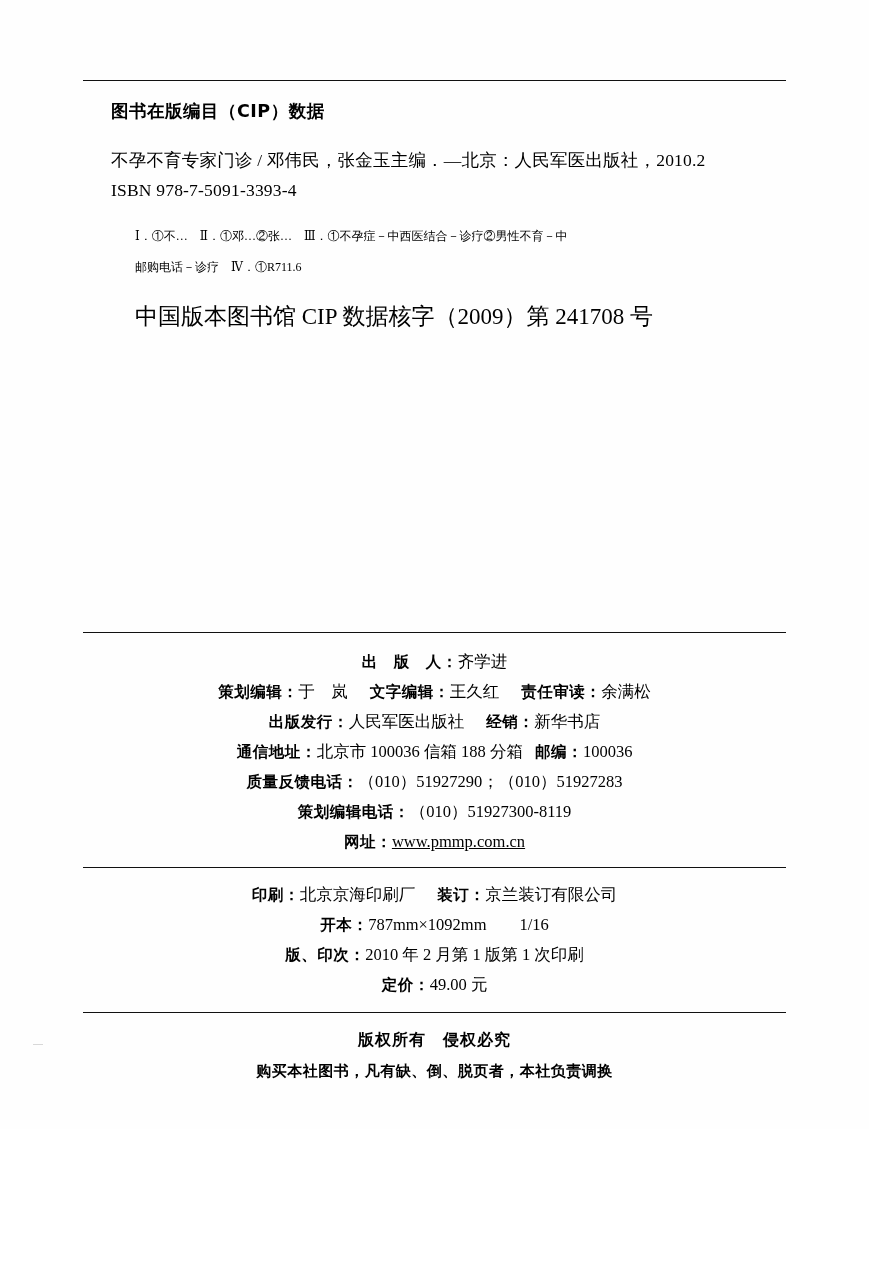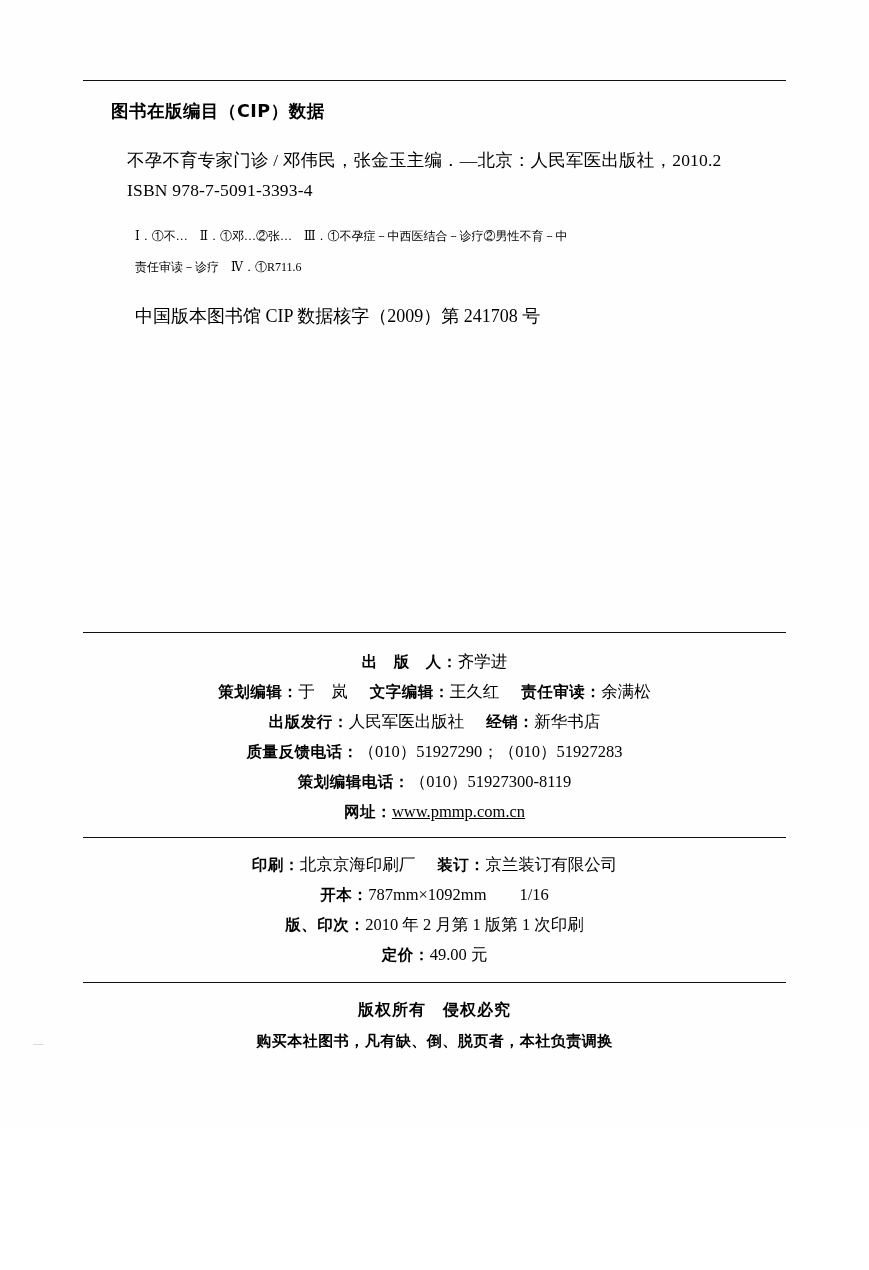--- a/index.html
+++ b/index.html
@@ -44,34 +44,34 @@
   .cip-title {
     font-family: "DejaVu Sans", "Liberation Sans", sans-serif;
     font-weight: bold;
     font-size: 17.5px;
     letter-spacing: 0.5px;
     margin: 0 0 22px 28px;
   }
   .cip-line {
     font-size: 17.5px;
     line-height: 30px;
-    margin: 0 0 0 44px;
+    margin: 0 0 0 28px;
     letter-spacing: 0.2px;
   }
   .cip-gap {
     height: 16px;
   }
   .cip-class {
     font-size: 12px;
     line-height: 31px;
     margin: 0 0 0 28px;
     text-indent: 24px;
   }
   .cip-cn {
-    font-size: 18px;
+    font-size: 23px;
     line-height: 31px;
     margin: 18px 0 0 28px;
     text-indent: 24px;
   }
 
   
   .spacer {
     height: 300px;
   }
 
@@ -148,21 +148,21 @@
   <div class="content">
 
     <hr class="rule rule-top">
 
     <div class="cip-block">
       <div class="cip-title">图书在版编目（CIP）数据</div>
       <div class="cip-line">不孕不育专家门诊 / 邓伟民，张金玉主编．—北京：人民军医出版社，2010.2</div>
       <div class="cip-line">ISBN 978-7-5091-3393-4</div>
       <div class="cip-gap"></div>
       <div class="cip-class">Ⅰ．①不…　Ⅱ．①邓…②张…　Ⅲ．①不孕症－中西医结合－诊疗②男性不育－中</div>
-      <div class="cip-class noindent">责任审读－诊疗　Ⅳ．①R711.6</div>
+      <div class="cip-class noindent">邮购电话－诊疗　Ⅳ．①R711.6</div>
       <div class="cip-cn">中国版本图书馆 CIP 数据核字（2009）第 241708 号</div>
     </div>
 
     <div class="spacer"></div>
 
     <hr class="rule">
 
     <div class="colophon">
 
       <div class="col-line">
@@ -170,20 +170,23 @@
       </div>
 
       <div class="col-line">
         <span class="lbl">策划编辑：</span><span class="val">于　岚</span><span class="gap"></span><span class="lbl">文字编辑：</span><span class="val">王久红</span><span class="gap"></span><span class="lbl">责任审读：</span><span class="val">余满松</span>
       </div>
 
       <div class="col-line">
         <span class="lbl">出版发行：</span><span class="val">人民军医出版社</span><span class="gap"></span><span class="lbl">经销：</span><span class="val">新华书店</span>
       </div>
 
+      <div class="col-line">
+        <span class="lbl">通信地址：</span><span class="val">北京市 100036 信箱 188 分箱</span><span class="gap-sm"></span><span class="lbl">邮编：</span><span class="val">100036</span>
+      </div>
 
       <div class="col-line">
         <span class="lbl">质量反馈电话：</span><span class="val">（010）51927290；（010）51927283</span>
       </div>
 
 
       <div class="col-line">
         <span class="lbl">策划编辑电话：</span><span class="val">（010）51927300-8119</span>
       </div>
 

